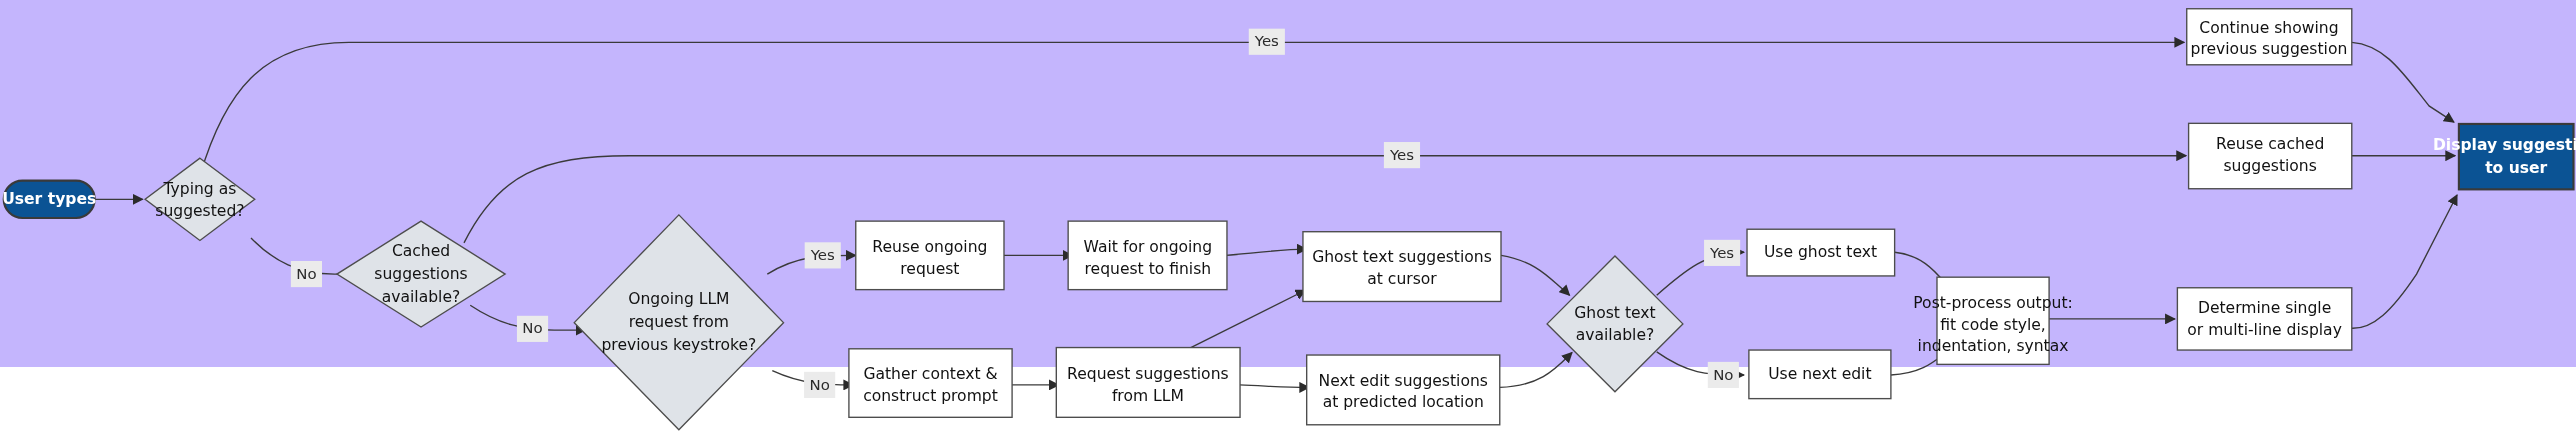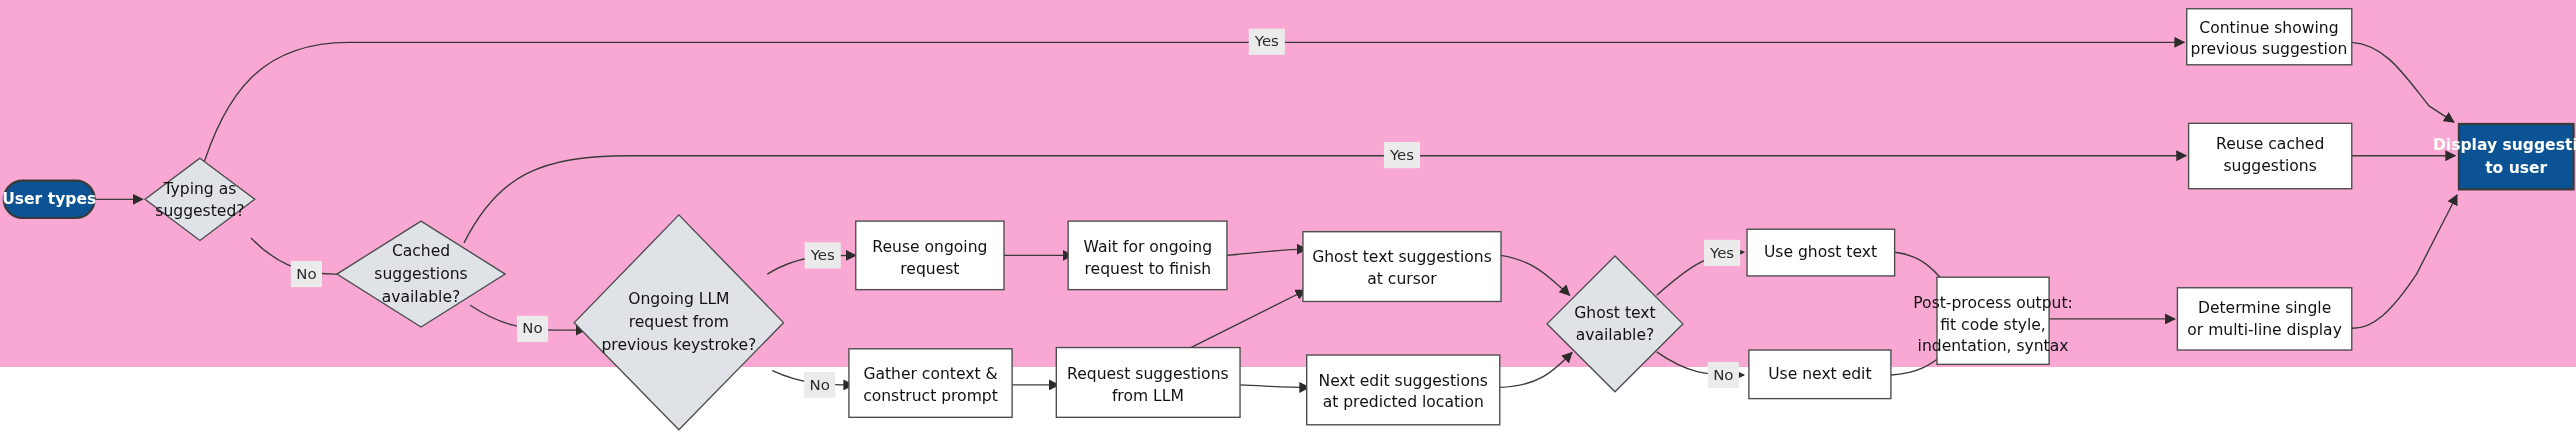--- a/index.html
+++ b/index.html
@@ -1,17 +1,17 @@
 <!DOCTYPE html>
 <html style="font-size:10px"><head>
 <meta charset="utf-8">
 <style>
   html,body{margin:0;padding:0;background:#ffffff;}
   body{width:2576px;height:441px;font-family:"DejaVu Sans",sans-serif;}
-  #canvas{position:relative;width:2576px;height:367px;background:#f9a8d4;}
+  #canvas{position:relative;width:2576px;height:367px;background:#c4b5fd;}
   svg{display:block;}
   .node-text{font-family:"DejaVu Sans",sans-serif;font-size:25px;fill:#111111;text-anchor:middle;dominant-baseline:middle;}
   .node-text-light{font-family:"DejaVu Sans",sans-serif;font-size:25px;fill:#ffffff;text-anchor:middle;dominant-baseline:middle;font-weight:700;}
   .edge-label{font-family:"DejaVu Sans",sans-serif;font-size:24px;fill:#2b2b2b;text-anchor:middle;dominant-baseline:middle;}
   .edge{fill:none;stroke:#3a3a3a;stroke-width:2.2;}
   .proc-box{fill:#ffffff;stroke:#4d4d4d;stroke-width:2.2;}
   .dec-box{fill:#dfe3e8;stroke:#4d4d4d;stroke-width:2.2;}
   .start-pill{fill:#0b5394;stroke:#3a3a3a;stroke-width:3.5;}
   .end-box{fill:#0b5394;stroke:#3a3a3a;stroke-width:3.5;}
   .lbl-bg{fill:#ebebeb;}

